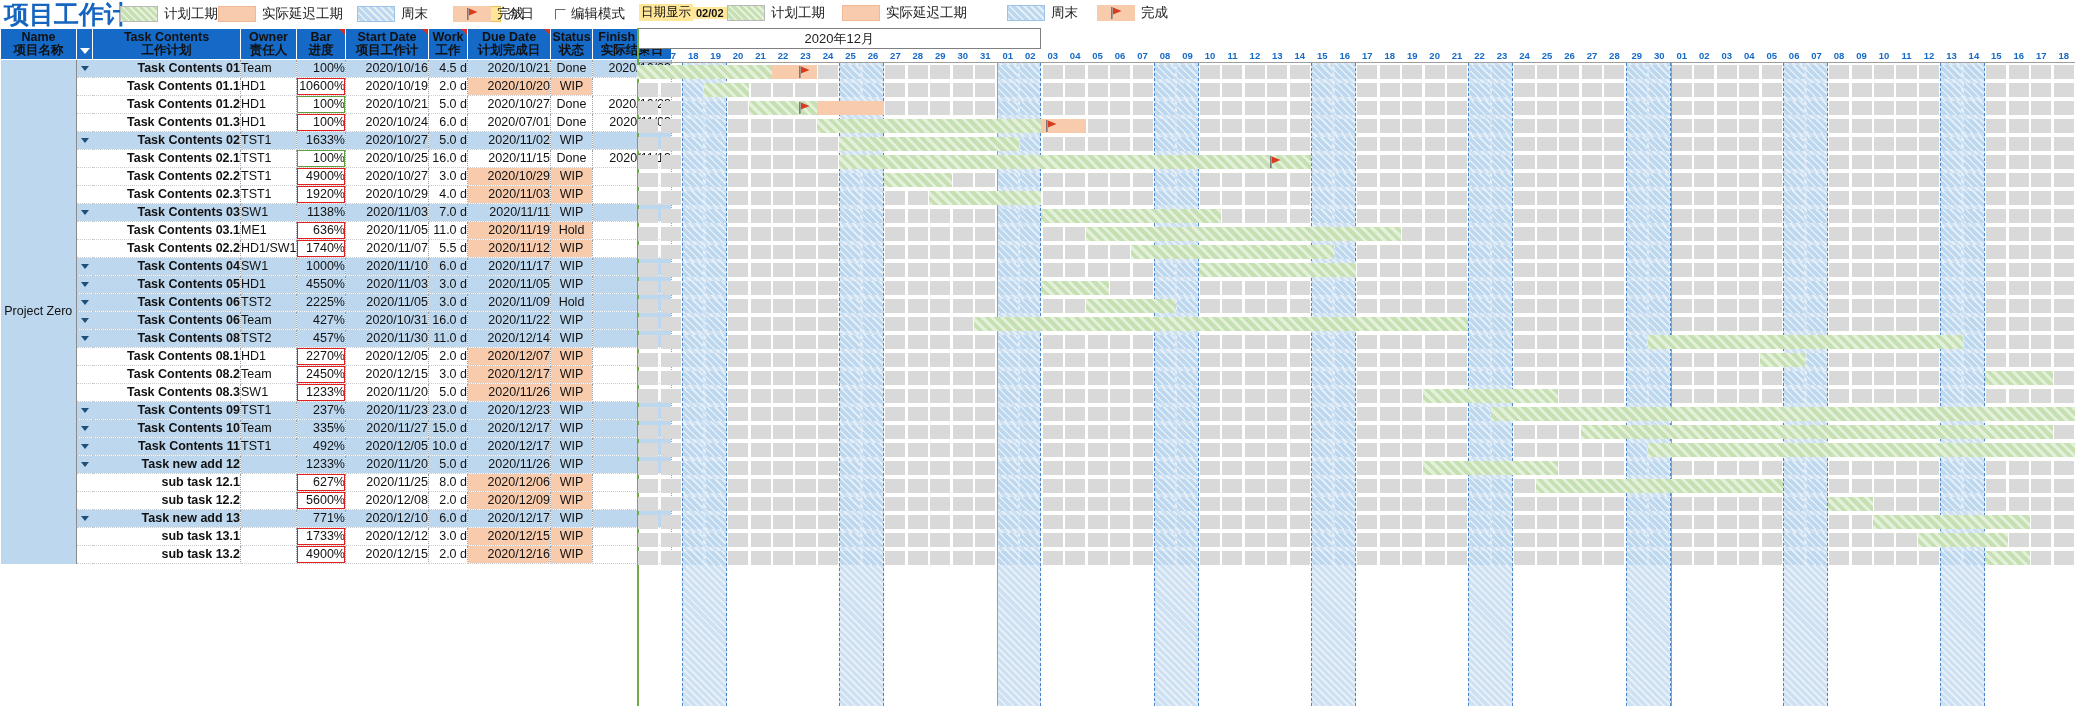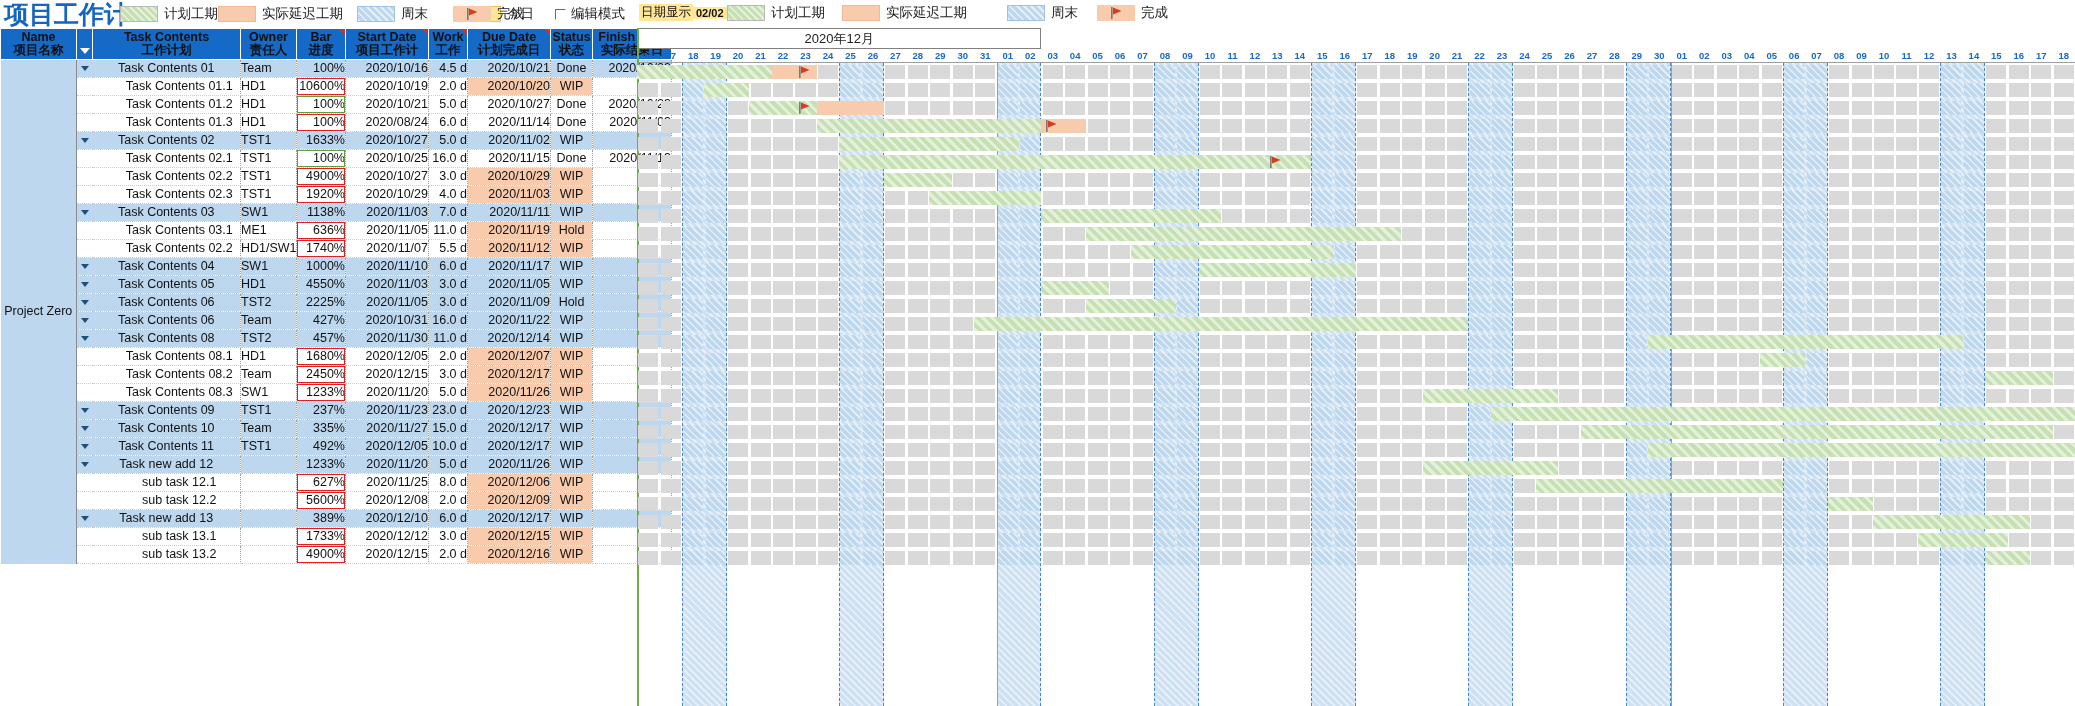--- a/index.html
+++ b/index.html
@@ -63,21 +63,21 @@
     border-left: 5px solid transparent; border-right: 5px solid transparent;
     border-top: 6px solid #ffffff;
   }
 
   tbody tr { height: 18px; }
   tbody td { border-right: 1px dotted #9aa0a6; border-bottom: 1px dotted #c9cdd1;
              height: 18px; line-height: 17px; white-space: nowrap; overflow: hidden; }
   td.c-name { border-right: 1px solid #8a8a8a; border-bottom: none; text-align: center;
               font-size: 12.5px; color: #111; vertical-align: middle; }
   td.c-tog { text-align: center; border-right: none; }
-  td.c-task { padding-left: 4px; text-align: center; }
+  td.c-task { padding-left: 4px; text-align: right; font-weight: bold; }
   td.c-task.sub { padding-left: 26px; }
   td.c-owner { padding-left: 3px; }
   td.c-bar { text-align: right; padding-right: 3px; position: relative;
              background: linear-gradient(to right,#d4d0cb 0%,#dedbd6 45%,#f2f1ef 100%); }
   td.c-date { text-align: right; padding-right: 3px; }
   td.c-work { text-align: right; padding-right: 3px; }
   td.c-status { text-align: center; }
   td.c-finish { text-align: right; padding-right: 3px; }
 
   tr.parent td { background: #bdd7ee; }
@@ -272,23 +272,23 @@
             <td class="c-work">5.0 d</td>
             <td class="c-date">2020/10/27</td>
             <td class="c-status">Done</td>
             <td class="c-finish">2020/10/23</td>
           </tr>
           <tr class="child">
             <td class="c-tog"></td>
             <td class="c-task sub">Task Contents 01.3</td>
             <td class="c-owner">HD1</td>
             <td class="c-bar barbox-red">100%</td>
-            <td class="c-date">2020/08/24</td>
+            <td class="c-date">2020/10/24</td>
             <td class="c-work">6.0 d</td>
-            <td class="c-date">2020/11/14</td>
+            <td class="c-date">2020/07/01</td>
             <td class="c-status">Done</td>
             <td class="c-finish">2020/11/03</td>
           </tr>
           <tr class="parent">
             <td class="c-tog"><span class="tog"></span></td>
             <td class="c-task">Task Contents 02</td>
             <td class="c-owner">TST1</td>
             <td class="c-bar">1633%</td>
             <td class="c-date">2020/10/27</td>
             <td class="c-work">5.0 d</td>
@@ -414,21 +414,21 @@
             <td class="c-date">2020/11/30</td>
             <td class="c-work">11.0 d</td>
             <td class="c-date">2020/12/14</td>
             <td class="c-status">WIP</td>
             <td class="c-finish"></td>
           </tr>
           <tr class="child">
             <td class="c-tog"></td>
             <td class="c-task sub">Task Contents 08.1</td>
             <td class="c-owner">HD1</td>
-            <td class="c-bar barbox-red">1680%</td>
+            <td class="c-bar barbox-red">2270%</td>
             <td class="c-date">2020/12/05</td>
             <td class="c-work">2.0 d</td>
             <td class="c-date hl">2020/12/07</td>
             <td class="c-status hl">WIP</td>
             <td class="c-finish"></td>
           </tr>
           <tr class="child">
             <td class="c-tog"></td>
             <td class="c-task sub">Task Contents 08.2</td>
             <td class="c-owner">Team</td>
@@ -513,21 +513,21 @@
             <td class="c-date">2020/12/08</td>
             <td class="c-work">2.0 d</td>
             <td class="c-date hl">2020/12/09</td>
             <td class="c-status hl">WIP</td>
             <td class="c-finish"></td>
           </tr>
           <tr class="parent">
             <td class="c-tog"><span class="tog"></span></td>
             <td class="c-task">Task new add 13</td>
             <td class="c-owner"></td>
-            <td class="c-bar">389%</td>
+            <td class="c-bar">771%</td>
             <td class="c-date">2020/12/10</td>
             <td class="c-work">6.0 d</td>
             <td class="c-date">2020/12/17</td>
             <td class="c-status">WIP</td>
             <td class="c-finish"></td>
           </tr>
           <tr class="child">
             <td class="c-tog"></td>
             <td class="c-task sub">sub task 13.1</td>
             <td class="c-owner"></td>

